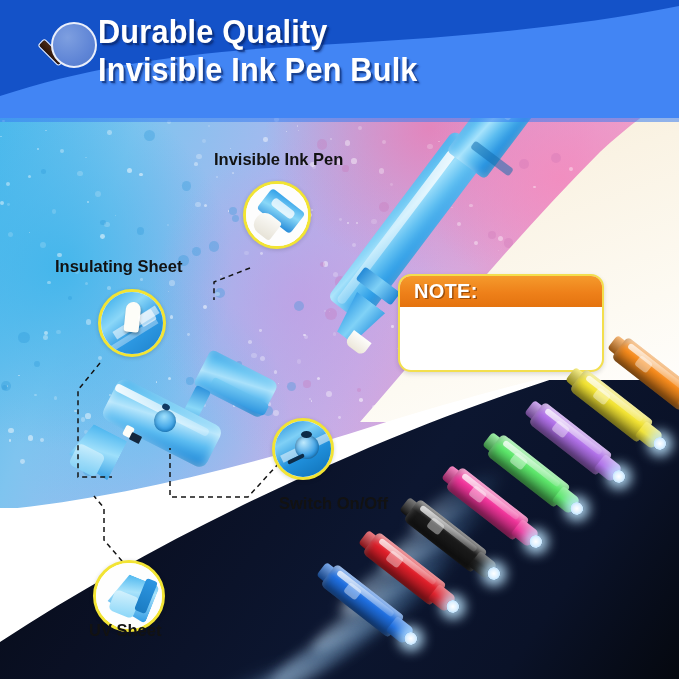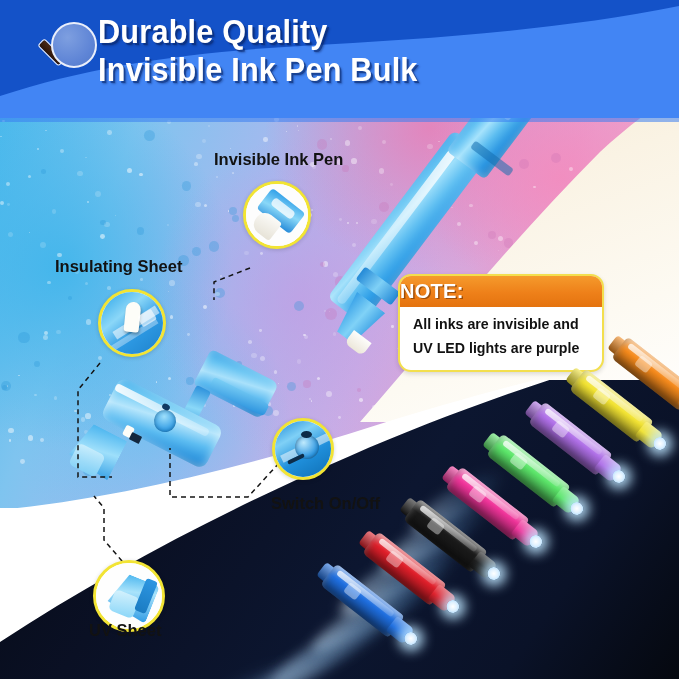--- a/index.html
+++ b/index.html
@@ -109,21 +109,21 @@
   .co-inner{position:absolute;left:0;top:0;width:100%;height:100%;}
 
   .co-label{position:absolute;color:#121212;font-weight:bold;font-size:16.5px;
     font-family:"Liberation Sans",sans-serif;white-space:nowrap;}
 
   
   .notebox{position:absolute;left:398px;top:274px;width:206px;height:98px;
     background:#ffffff;border:2.4px solid #f3df4e;border-radius:13px;box-sizing:border-box;
     box-shadow:0 2px 5px rgba(0,0,0,.14);overflow:hidden;}
   .note-hd{height:31px;background:linear-gradient(180deg,#f59a2c 0%,#ee8019 55%,#e4730f 100%);
-    display:flex;align-items:center;}
+    display:flex;align-items:center;padding-left:14px;}
   .note-hd span{color:#ffffff;font-weight:bold;font-size:20px;letter-spacing:.3px;
     font-family:"Liberation Sans",sans-serif;
     text-shadow:1.4px 1.4px 0 rgba(130,62,6,.75);}
   .note-body{padding:8px 0 0 13px;}
   .note-body p{margin:0 0 5px 0;color:#111;font-size:14.2px;font-weight:bold;line-height:19px;
     font-family:"Liberation Sans",sans-serif;white-space:nowrap;}
 
   
   .pen{position:absolute;transform-origin:50% 50%;}
   .pen .barrel{position:absolute;left:0;top:0;width:86px;height:27px;border-radius:5px 4px 4px 5px;
@@ -625,31 +625,27 @@
          background:linear-gradient(165deg,#3fb0ed,#a9e3fb 40%,#2e9ae4 100%);
          clip-path:polygon(26% 0,100% 0,100% 100%,2% 82%);border-radius:5px;"></div>
     <div style="position:absolute;left:15px;top:30px;width:26px;height:22px;transform:rotate(22deg);
          background:linear-gradient(165deg,#d6f2fd,#8ad6f8);border-radius:5px;"></div>
     <div style="position:absolute;left:44px;top:16px;width:12px;height:34px;transform:rotate(22deg);
          background:linear-gradient(180deg,#2d96e1,#1b7cc3);border-radius:3px;"></div>
   </div>
 
   <div class="co-label" style="left:214px;top:150px;">Invisible Ink Pen</div>
   <div class="co-label" style="left:55px;top:257px;">Insulating Sheet</div>
-  <div class="co-label" style="left:271px;top:494px;">Switch On/Off</div>
+  <div class="co-label" style="left:279px;top:494px;">Switch On/Off</div>
   <div class="co-label" style="left:89px;top:621px;">UV Sheet</div>
 
   <div class="notebox">
     <div class="note-hd">
       <span>NOTE:</span>
     </div>
-    <div class="note-body">
-      <p>All inks are invisible and</p>
-      <p>UV LED lights are purple</p>
-    </div>
   </div>
 
   <div class="hdr-base"></div>
   <div class="hdr-wave2"></div>
   <div class="hdr-wave"></div>
 
   <div class="magnifier">
     <div class="mag-handle"></div>
     <div class="mag-lens"></div>
   </div>

